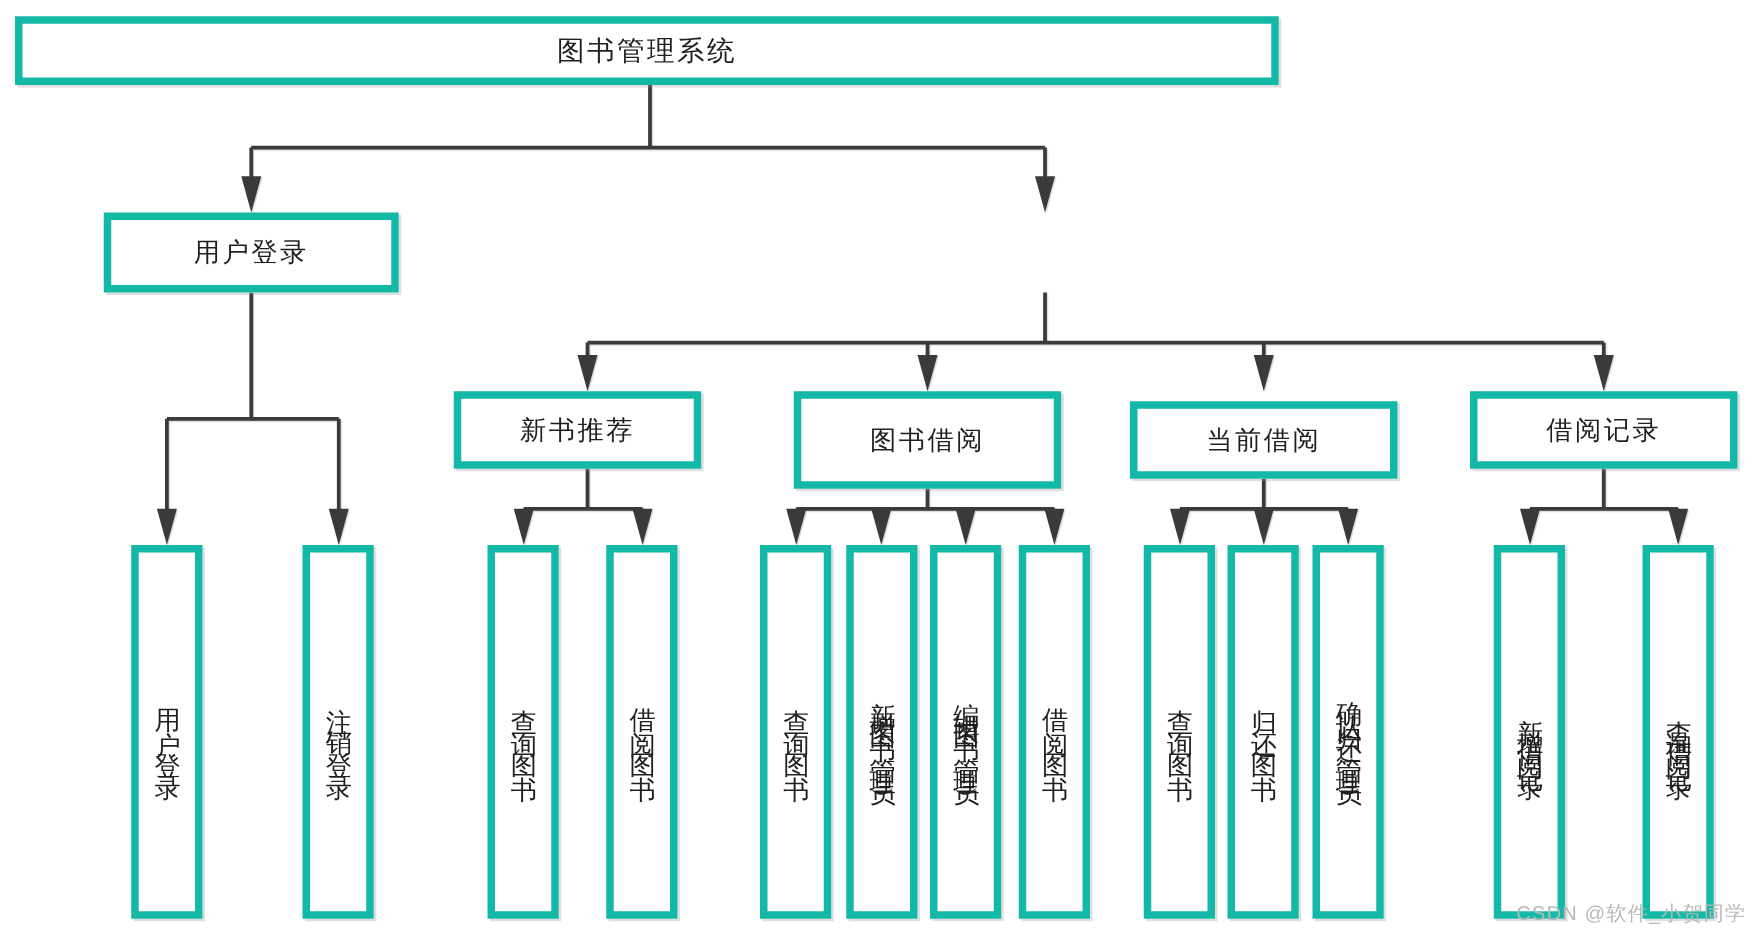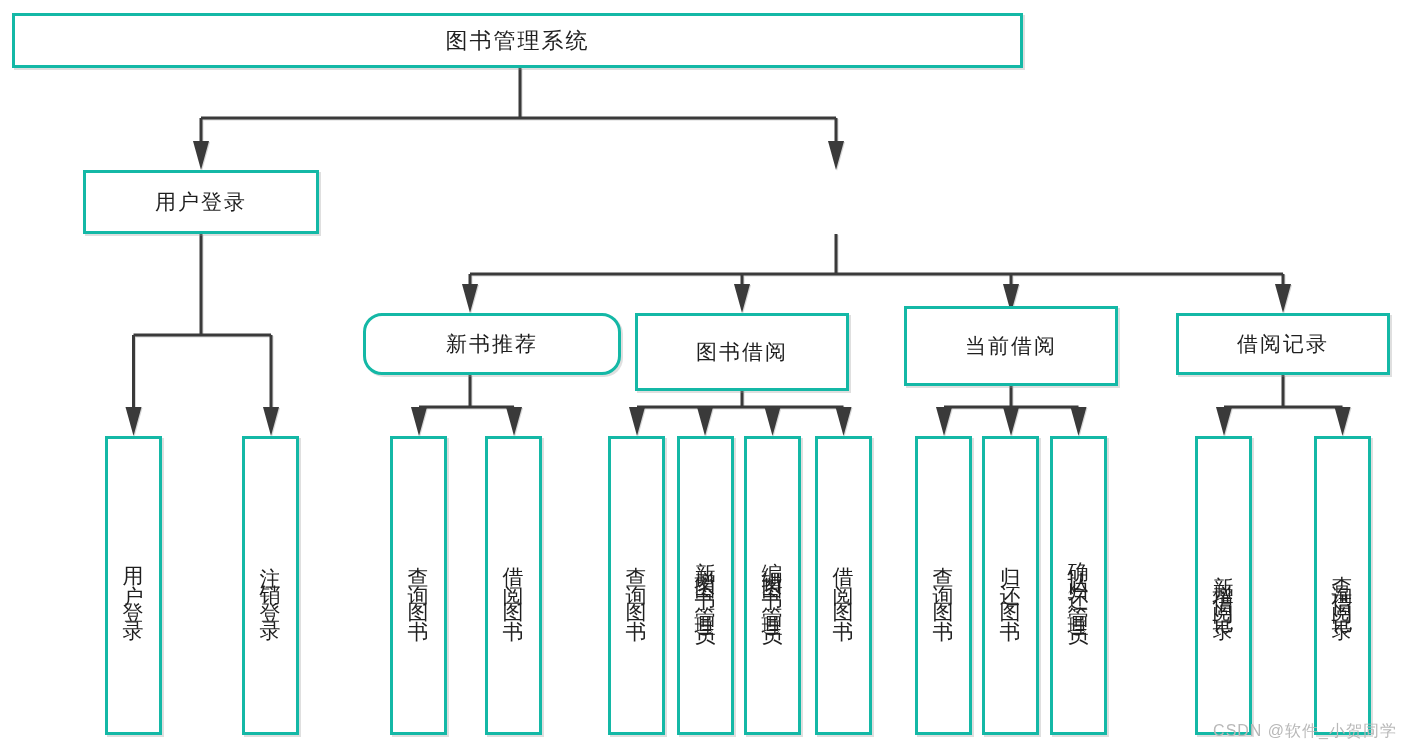--- a/index.html
+++ b/index.html
@@ -17,21 +17,21 @@
   #wires {
     position: absolute;
     left: 0; top: 0;
     z-index: 0;
     filter: drop-shadow(1.5px 1.5px 0 rgba(140,140,140,0.35));
   }
   .node {
     position: absolute;
     box-sizing: border-box;
     background: #ffffff;
-    border: 3px solid #14b8a6;
+    border: 6px solid #14b8a6;
     box-shadow: 2px 2px 0 rgba(150,150,150,0.30);
     display: flex;
     align-items: center;
     justify-content: center;
     z-index: 1;
     color: #1f1f1f;
   }
   .hnode span {
     font-size: 21px;
     letter-spacing: 2px;
@@ -116,27 +116,27 @@
   </svg>
 
   <div class="node hnode root-node" style="left:12px; top:13px; width:1011px; height:55px;">
     <span>图书管理系统</span>
   </div>
 
   <div class="node hnode" style="left:83px; top:170px; width:236px; height:64px;">
     <span>用户登录</span>
   </div>
 
-  <div class="node hnode" style="left:363px; top:313px; width:258px; height:62px;border-radius:19px;">
+  <div class="node hnode" style="left:363px; top:313px; width:198px; height:62px;">
     <span>新书推荐</span>
   </div>
   <div class="node hnode" style="left:635px; top:313px; width:214px; height:78px;align-items:center;">
     <span>图书借阅</span>
   </div>
-  <div class="node hnode" style="left:904px; top:306px; width:214px; height:80px;">
+  <div class="node hnode" style="left:904px; top:321px; width:214px; height:62px;">
     <span>当前借阅</span>
   </div>
   <div class="node hnode" style="left:1176px; top:313px; width:214px; height:62px;">
     <span>借阅记录</span>
   </div>
 
   <div class="node vnode" style="left:105px;">
     <span class="vlabel">用户登录</span>
   </div>
   <div class="node vnode" style="left:242px;">

